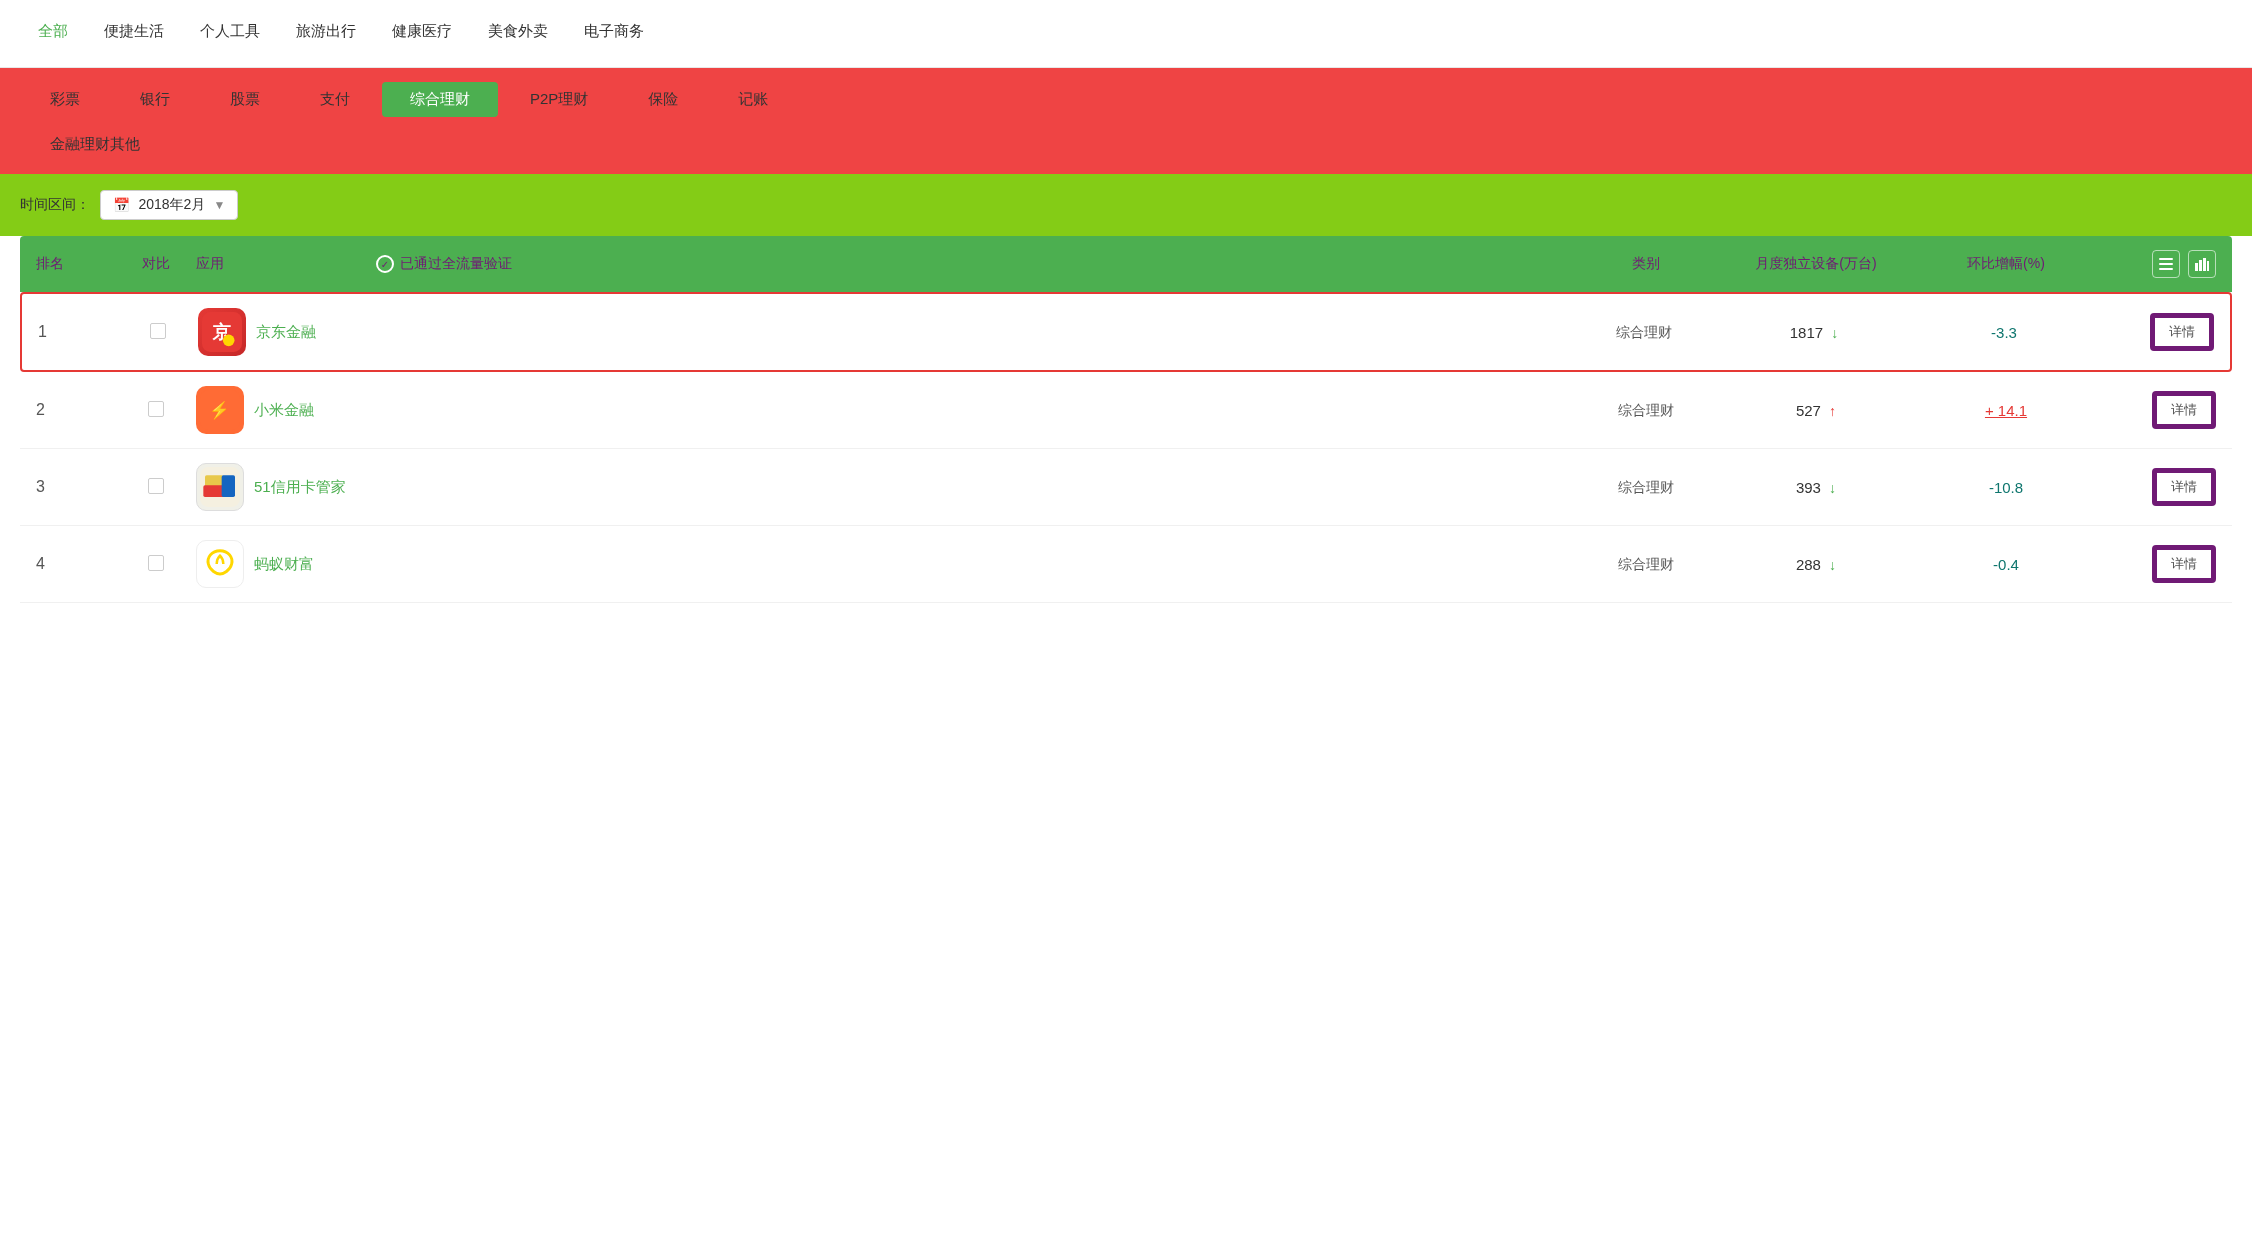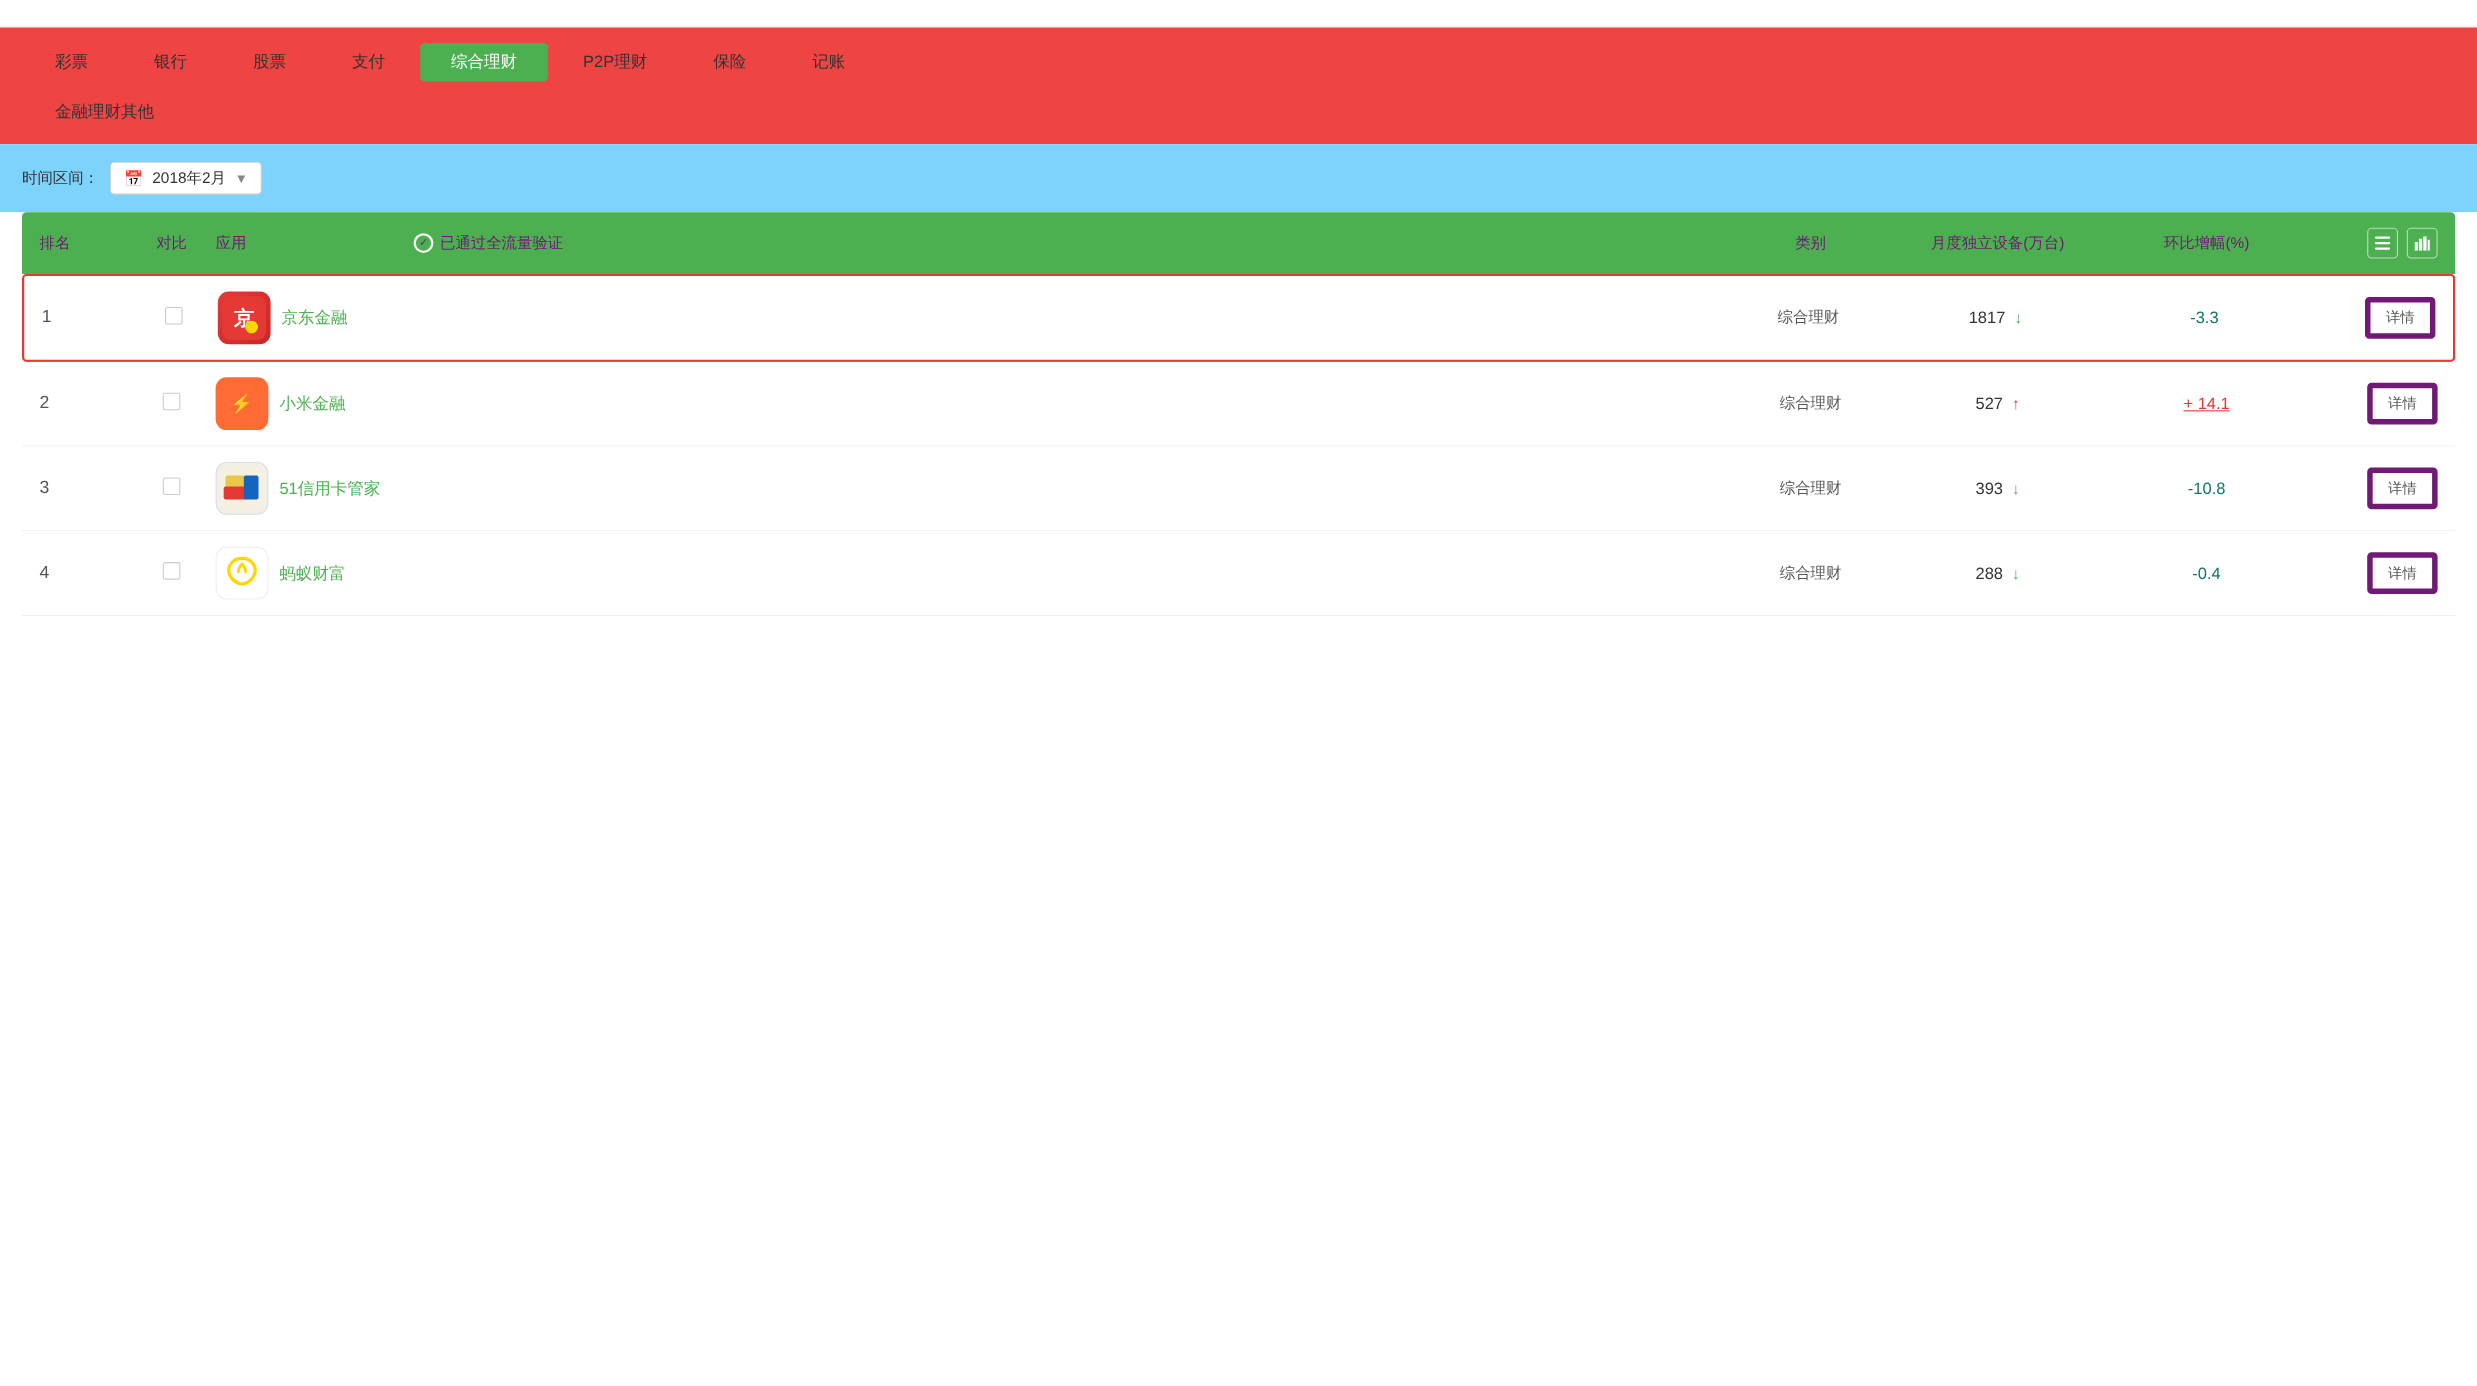--- a/index.html
+++ b/index.html
@@ -15,21 +15,21 @@
     
     .divider { height: 1px; background: #e8e8e8; margin: 0 0 0 0; }
 
     
     .sub-nav { padding: 10px 20px 6px 20px; background: #ef4444; }
     .sub-nav-row { display: flex; flex-wrap: wrap; align-items: center; margin-bottom: 2px; }
     .sub-nav-item { padding: 8px 28px; cursor: pointer; color: #333; border-radius: 4px; margin: 4px 2px; white-space: nowrap; }
     .sub-nav-item.active { background: #4caf50; color: #fff; border-radius: 4px; }
 
     
-    .time-selector { display: flex; align-items: center; padding: 16px 20px; background: #7dd3fc; }
+    .time-selector { display: flex; align-items: center; padding: 16px 20px; background: #84cc16; }
     .time-label { color: #333; margin-right: 10px; font-size: 14px; }
     .time-select-box { display: flex; align-items: center; border: 1px solid #ccc; border-radius: 4px; padding: 5px 12px; cursor: pointer; background: #fff; }
     .time-select-box .calendar-icon { margin-right: 8px; color: #888; font-size: 14px; }
     .time-select-box .time-value { font-size: 14px; color: #333; margin-right: 8px; }
     .time-select-box .chevron { color: #888; font-size: 12px; }
 
     
     .table-container { padding: 0 20px 20px 20px; background: #fff; }
     .table-header { background: #4caf50; color: #701a75; display: flex; align-items: center; padding: 14px 16px; border-radius: 4px 4px 0 0; }
     .table-header .col { font-size: 14px; font-weight: 500; }
@@ -64,20 +64,29 @@
     .icon-chart { width: 28px; height: 28px; border-radius: 4px; border: 1px solid rgba(255,255,255,0.6); display: flex; align-items: center; justify-content: center; cursor: pointer; }
 
     
     .icon-jd { background: linear-gradient(135deg, #e53935, #c62828); position: relative; }
     .icon-xiaomi { background: #ff6b35; }
   </style>
 </head>
 <body>
 
 <div class="top-nav">
+  <div class="nav-row">
+    <span class="nav-item text-green">全部</span>
+    <span class="nav-item">便捷生活</span>
+    <span class="nav-item">个人工具</span>
+    <span class="nav-item">旅游出行</span>
+    <span class="nav-item">健康医疗</span>
+    <span class="nav-item">美食外卖</span>
+    <span class="nav-item">电子商务</span>
+  </div>
 </div>
 
 <div class="divider"></div>
 
 <div class="sub-nav">
   <div class="sub-nav-row">
     <span class="sub-nav-item">彩票</span>
     <span class="sub-nav-item">银行</span>
     <span class="sub-nav-item">股票</span>
     <span class="sub-nav-item">支付</span>

